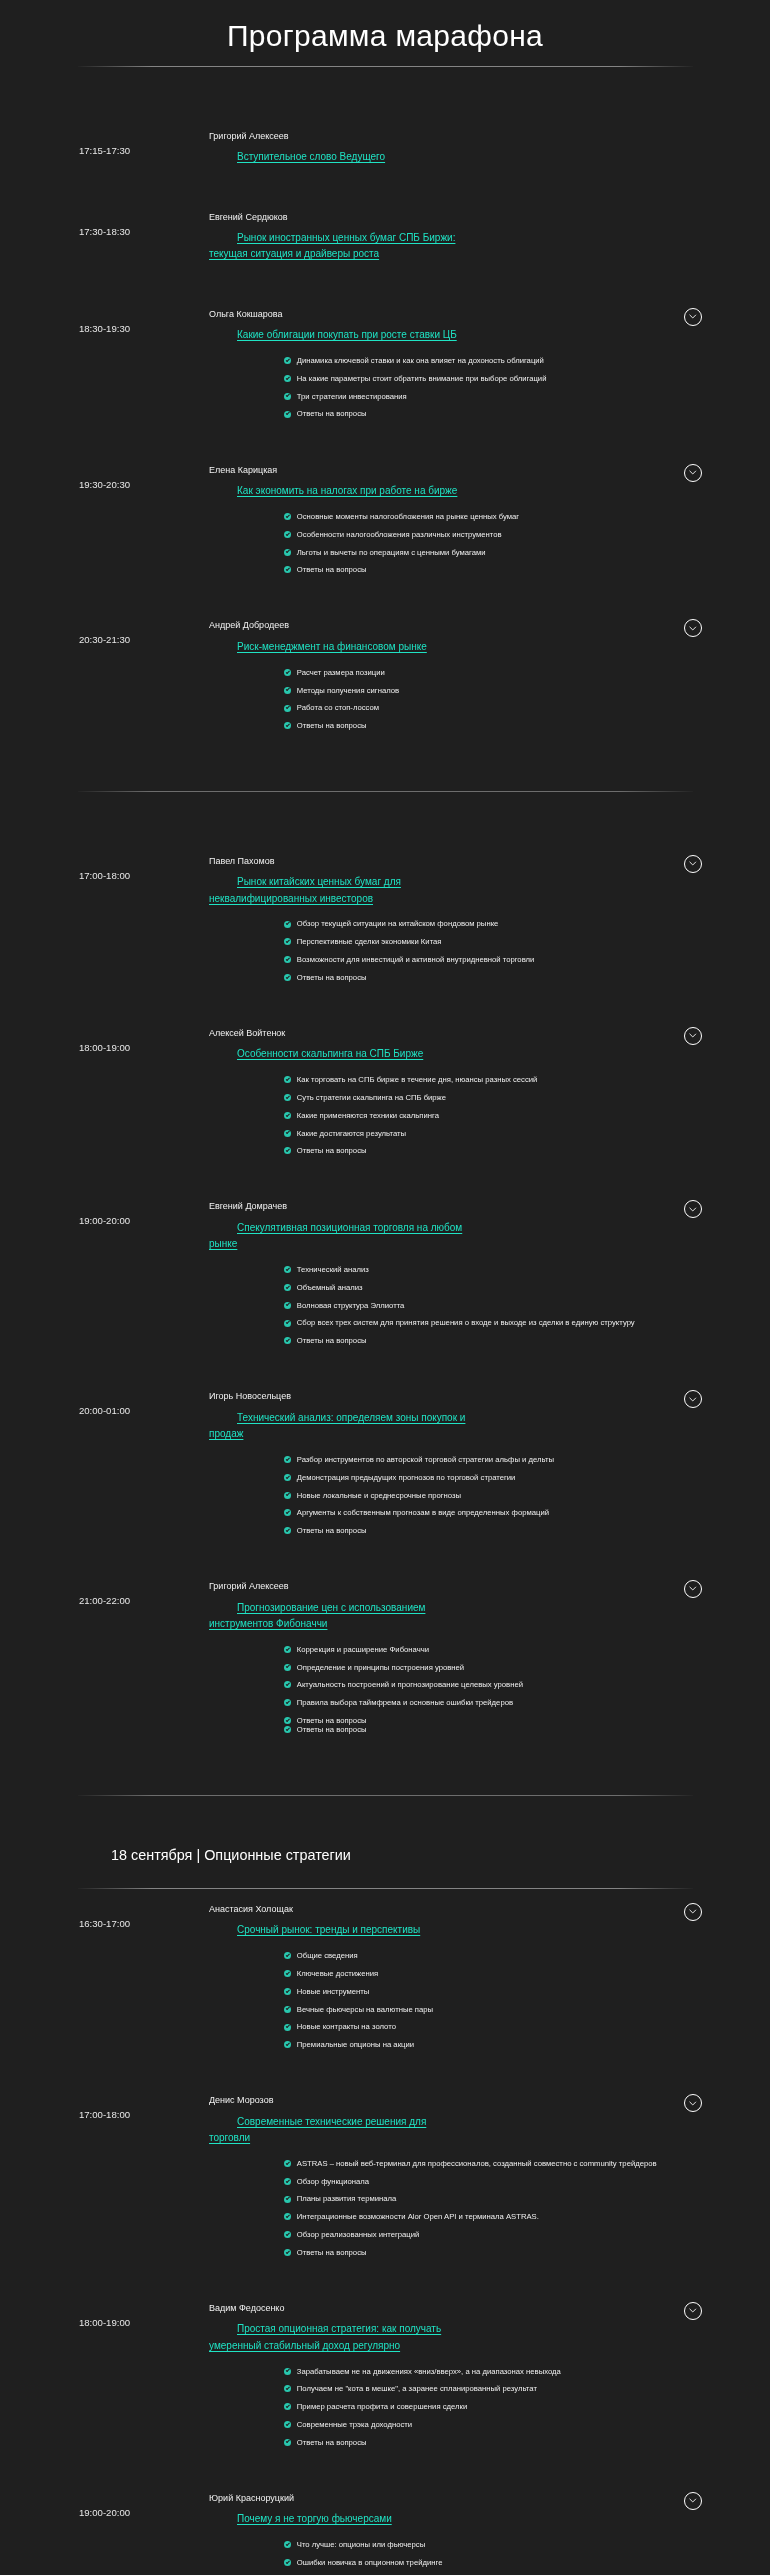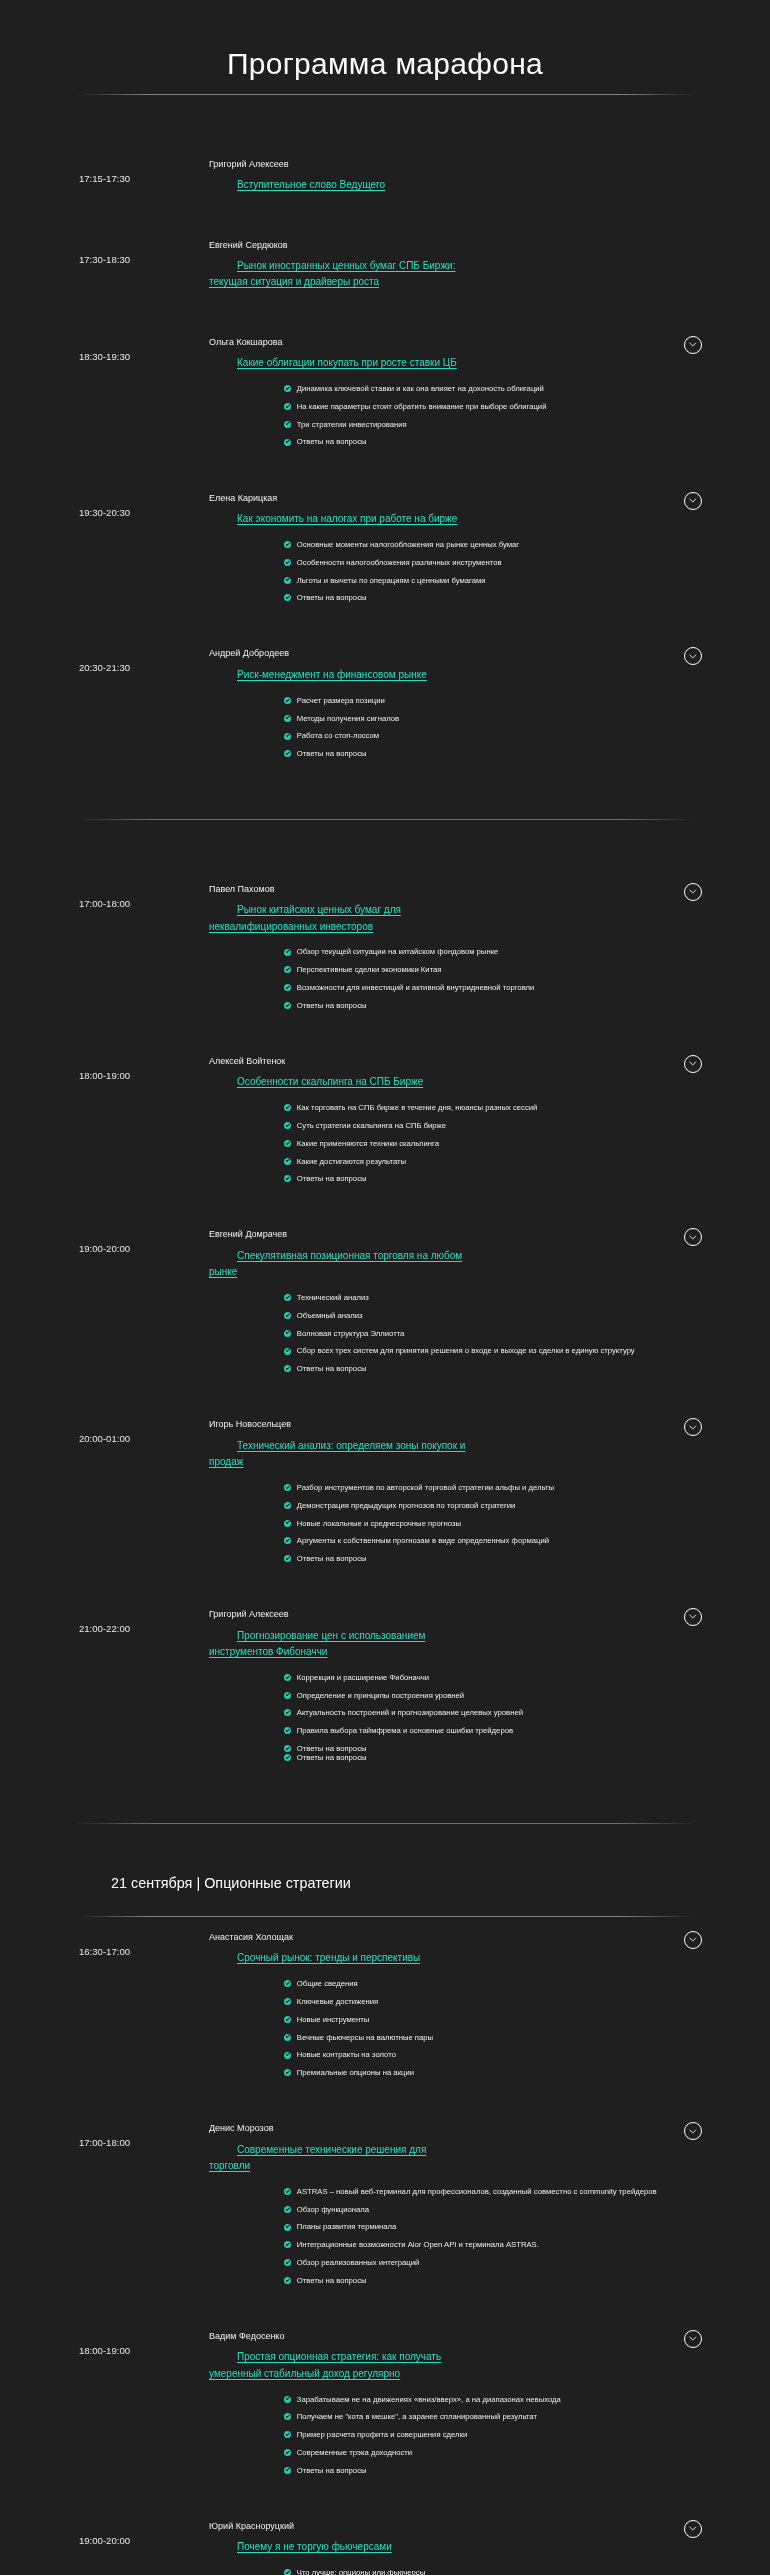--- a/index.html
+++ b/index.html
@@ -20,21 +20,20 @@
   
   .program-title {
     text-align: center;
     color: #ffffff;
     font-size: 30px;
     font-weight: 400;
     letter-spacing: 0.3px;
     padding-top: 19px;
     padding-bottom: 3.2px;
     line-height: 1.15;
-    margin-top: 28px;
   }
   .rule {
     height: 0.5px;
     margin: 9.6px auto 0 auto;
     width: 615px;
     background: linear-gradient(to right, rgba(255,255,255,0.02), rgba(255,255,255,0.45) 12%, rgba(255,255,255,0.45) 88%, rgba(255,255,255,0.02));
   }
 
   
   .day-block { padding: 49px 0 0 0; }
@@ -332,21 +331,21 @@
             <li><span class="dot"></span><span>Ответы на вопросы</span></li>
           </ul>
           <ul class="bullets dup">
             <li><span class="dot"></span><span>Ответы на вопросы</span></li>
           </ul>
         </div>
         <div class="sess-spacer"></div>
         <div class="sect-rule"></div>
       </div>
       <div class="day-block">
-        <div class="day-head"><span>21 сентября | Опционные стратегии</span></div>
+        <div class="day-head"><span>18 сентября | Опционные стратегии</span></div>
         <div class="rule" style="margin-top:23.4px"></div>
         <div class="session">
           <div class="session-head">
             <div class="time">16:30-17:00</div>
             <div class="talk"><div class="speaker">Анастасия Холощак</div><a class="talk-title">Срочный рынок: тренды и перспективы</a></div>
             <div class="chev">
               <svg width="7.5" height="5.3" viewBox="0 0 14 10">
                 <path d="M1.5 2 L7 7.5 L12.5 2" fill="none" stroke="#ffffff" stroke-width="1.7" stroke-linecap="round" stroke-linejoin="round"></path>
               </svg>
             </div>

